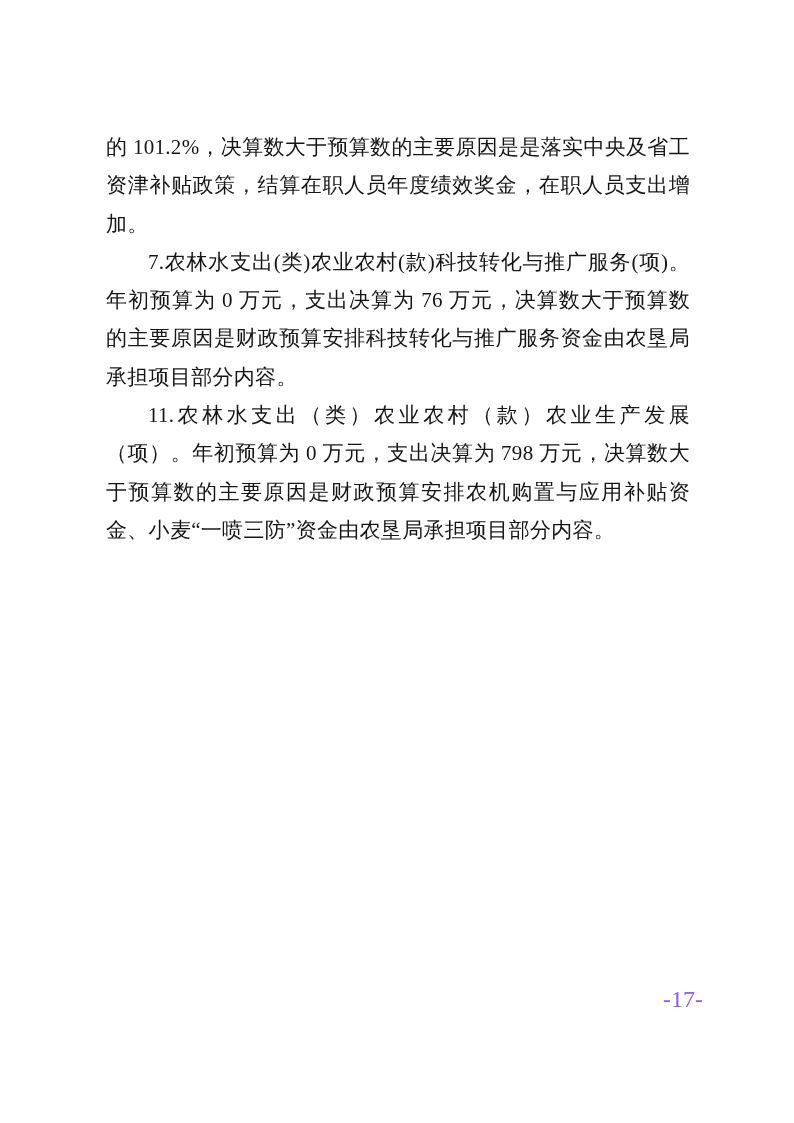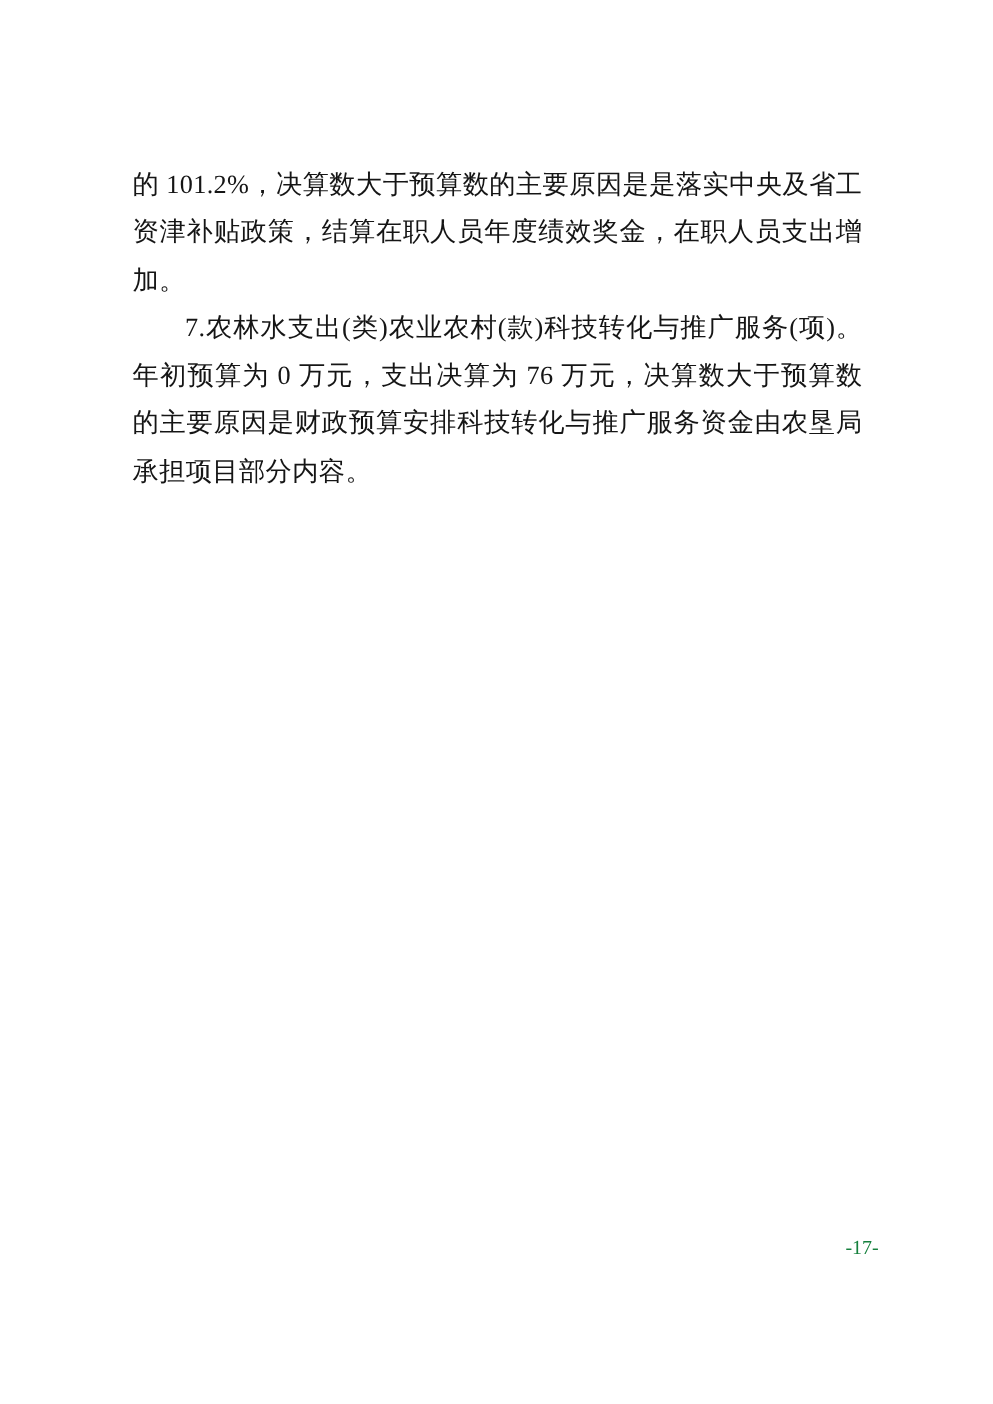--- a/index.html
+++ b/index.html
@@ -43,37 +43,38 @@
   .para .heading {
     font-weight: 400;
   }
   .para .body-text {
     font-weight: 400;
   }
   .page-number {
     position: absolute;
     top: 986px;
     right: 91px;
-    font-size: 16px;
+    font-size: 24px;
     line-height: 26px;
     font-weight: 400;
-    color: #15803d;
+    color: #8b5cf6;
   }
 </style>
 </head>
 <body>
 
 <div class="page">
   <div class="text-block">
 
     <p class="para continuation"><span class="body-text">的 101.2%，决算数大于预算数的主要原因是是落实中央及省工资津补贴政策，结算在职人员年度绩效奖金，在职人员支出增加。</span></p>
 
     <p class="para"><span class="heading">7.农林水支出(类)农业农村(款)科技转化与推广服务(项)。</span><span class="body-text">年初预算为 0 万元，支出决算为 76 万元，决算数大于预算数的主要原因是财政预算安排科技转化与推广服务资金由农垦局承担项目部分内容。</span></p>
 
 
 
 
+    <p class="para"><span class="heading">11.农林水支出（类）农业农村（款）农业生产发展（项）。</span><span class="body-text">年初预算为 0 万元，支出决算为 798 万元，决算数大于预算数的主要原因是财政预算安排农机购置与应用补贴资金、小麦“一喷三防”资金由农垦局承担项目部分内容。</span></p>
 
 
   </div>
 
   <div class="page-number">-17-</div>
 </div>
 
 </body></html>

